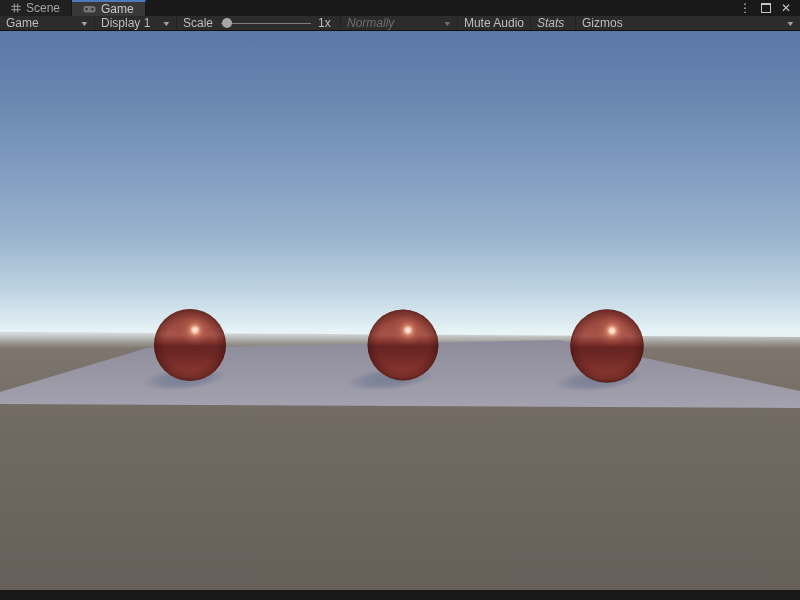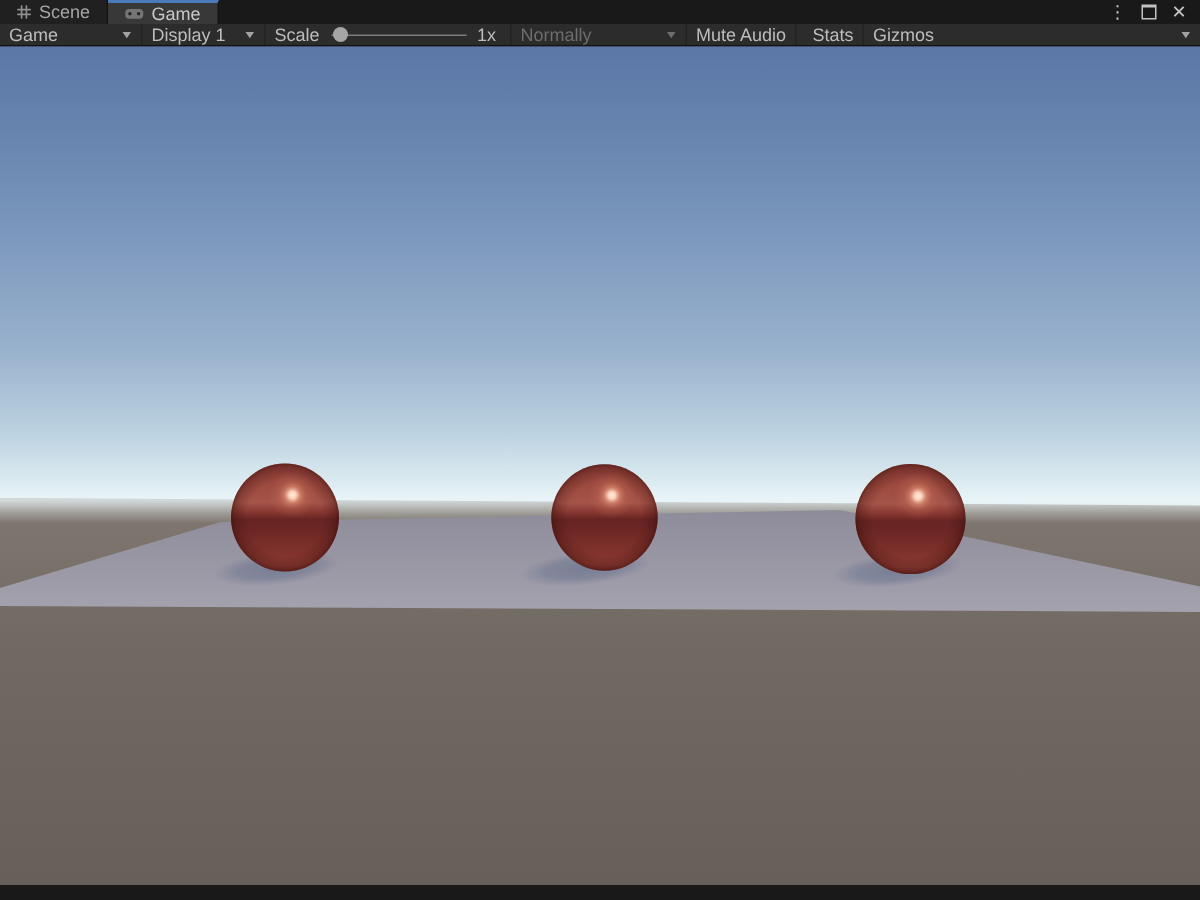--- a/index.html
+++ b/index.html
@@ -23,24 +23,24 @@
   .toolbar{height:20px;background:#2c2c2c;border-bottom:1px solid #121212;
     display:flex;align-items:stretch;font-size:12px;color:#bdbdbd;box-sizing:border-box;}
   .tb{display:flex;align-items:center;border-right:1px solid #222222;
     padding:0 6px;box-sizing:border-box;cursor:default;white-space:nowrap;}
   .tb .arrow{font-size:7px;color:#a2a2a2;transform:scaleX(1.4);margin-left:4px;}
   .spread{justify-content:space-between;}
   #tb-game{width:95px;}
   #tb-display{width:82px;justify-content:space-between;}
   #tb-aspect{width:159px;}
   #tb-scale{width:164px;text-align:center;}
-  #tb-normally{width:117px;color:#6d6d6d;}
+  #tb-normally{width:117px;color:#6d6d6d;font-style:italic;}
   #tb-normally .arrow{color:#6d6d6d;}
   #tb-mute{width:73px;justify-content:flex-end;}
-  #tb-stats{width:45px;justify-content:flex-end;}
+  #tb-stats{width:45px;justify-content:flex-start;font-style:italic;}
   #tb-gizmos{flex:1;justify-content:space-between;border-right:none;}
 
   .slider{position:relative;width:90px;height:12px;margin:0 7px 0 8px;}
   .slider .track{position:absolute;left:0;right:0;top:6px;height:1px;background:#7d7d7d;}
   .slider .knob{position:absolute;left:1px;top:1px;width:10px;height:10px;
     border-radius:50%;background:#a6a6a6;}
 
   
   .game-view{position:relative;width:800px;height:559px;background:#5b77a7;}
   .game-view svg{display:block;}

